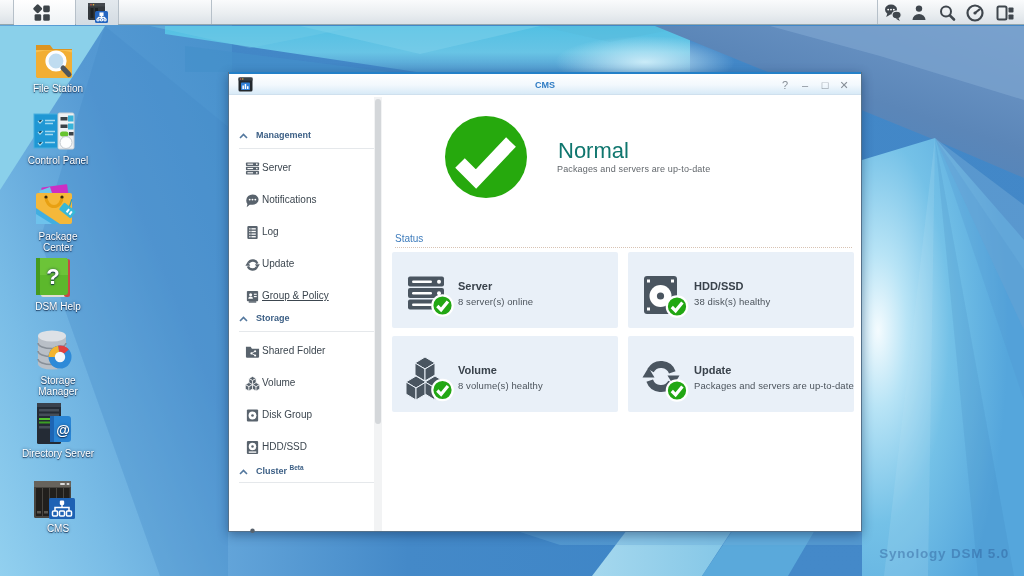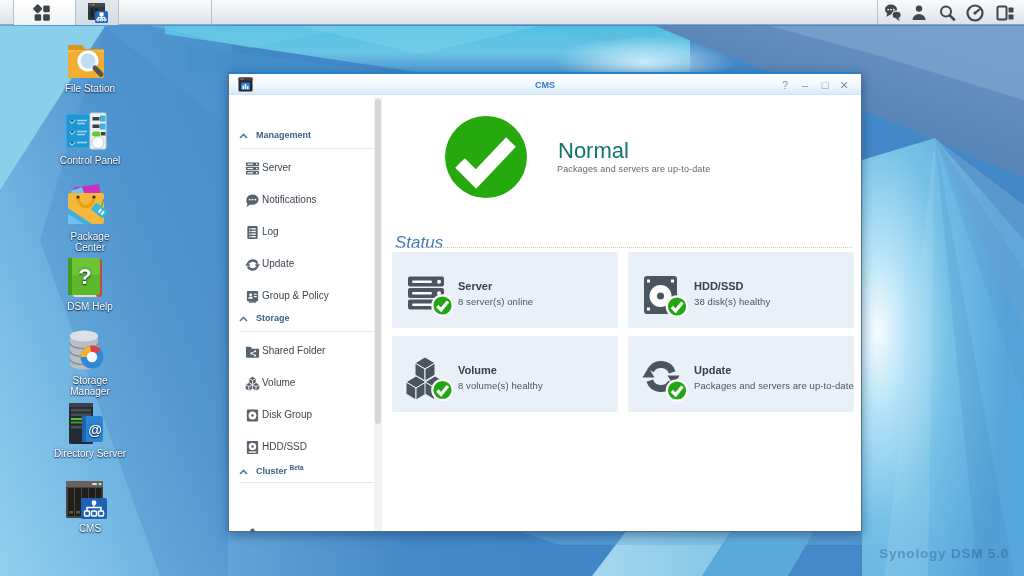--- a/index.html
+++ b/index.html
@@ -9,21 +9,21 @@
 
 #taskbar { position:absolute; left:0; top:0; width:1024px; height:25px;
   background:linear-gradient(#fafbfc, #e9edf0 60%, #dbe1e7);
   border-bottom:1px solid #93a7ae; }
 .tsep { position:absolute; top:0; width:1px; height:24px; background:#b6c0c9; }
 #menu-ico { position:absolute; left:33px; top:4px; width:18px; height:18px; }
 #cms-task { position:absolute; left:86px; top:2px; width:22px; height:22px; }
 
 .tright { position:absolute; top:4px; width:18px; height:18px; }
 
-.dicon { position:absolute; width:84px; text-align:center; color:#fff; font-size:10px; line-height:11px; text-shadow:0 1px 1px rgba(10,35,70,.85), 0 0 3px rgba(10,35,70,.6);margin-left:32px; }
+.dicon { position:absolute; width:84px; text-align:center; color:#fff; font-size:10px; line-height:11px; text-shadow:0 1px 1px rgba(10,35,70,.85), 0 0 3px rgba(10,35,70,.6); }
 .dicon svg { display:block; margin:0 auto 3px; transform:translateX(-4px); }
 
 #win { position:absolute; left:228px; top:72px; width:634px; height:460px;
   background:#fff; border:1px solid #55718a; border-top:none;
   box-shadow:0 3px 10px rgba(10,40,80,.45); }
 #titlebar { position:relative; height:23px; background:linear-gradient(#ffffff,#f2f8fd 55%,#d8eaf7);
   border-top:2px solid #2380c8; border-bottom:1px solid #cfe0ee; }
 #titlebar .ttl { position:absolute; left:0; right:0; top:6px; text-align:center; font-size:9px; font-weight:bold; color:#2f7cc4; }
 #wicon { position:absolute; left:9px; top:3px; }
 .wbtn { position:absolute; top:4px; width:16px; height:16px; color:#868e97; font-size:11px; text-align:center; line-height:15px; }
@@ -41,21 +41,21 @@
 .shead .rule { position:absolute; left:0px; right:-6px; top:18px; border-top:1px solid #e5e8eb; }
 
 .item { position:absolute; left:8px; width:136px; height:28px; font-size:10px; color:#3c464f; line-height:28px; }
 .item span { margin-left:25px; }
 .beta { font-size:6.5px; vertical-align:super; font-weight:bold; color:#3c5f85; }
 
 #content { position:absolute; left:153px; top:25px; right:0; bottom:0; background:#fff; }
 #bigcheck { position:absolute; left:62px; top:18px; }
 #normal { position:absolute; left:176px; top:41px; font-size:22px; color:#0f766e; }
 #normalsub { position:absolute; left:175px; top:67px; font-size:9px; color:#62676c; letter-spacing:0.15px; }
-#status { position:absolute; left:13px; top:136px; font-size:17px; color:#3e7cbc;font-style:italic; }
+#status { position:absolute; left:13px; top:136px; font-size:10px; color:#3e7cbc; }
 #statline { position:absolute; left:13px; right:9px; top:150px; border-top:1px dotted #d8c3b4; }
 .card { position:absolute; width:226px; height:76px; background:#e9f0f8; border-radius:2px; }
 .card .ci { position:absolute; left:14px; top:21px; width:52px; height:48px; }
 .card .ct { position:absolute; left:66px; top:28px; font-size:11px; font-weight:bold; color:#39424b; }
 .card .cs { position:absolute; left:66px; top:44px; font-size:9.5px; color:#4c545c; white-space:nowrap; letter-spacing:0.1px; }
 
 #wm { position:absolute; right:15px; top:546px; font-size:13.5px; font-weight:bold; color:rgba(40,85,145,.42); letter-spacing:0.8px; }
 </style>
 </head>
 <body>
@@ -383,21 +383,21 @@
         <svg width="16" height="16" viewBox="0 0 16 16">
           <g stroke="#59636d" stroke-width="2.6" fill="none">
             <path d="M3.7 6.2 A5.3 5.3 0 0 1 13.2 7.1"></path>
             <path d="M12.6 10.8 A5.3 5.3 0 0 1 3.1 10"></path>
           </g>
           <polygon points="10.6,7.7 15.8,7.7 13.2,12" fill="#59636d"></polygon>
           <polygon points="5.6,9.4 0.4,9.4 3,5" fill="#59636d"></polygon>
         </svg>
         <span>Update</span>
       </div>
-      <div class="item" style="top:185px;">
+      <div class="item" style="top:185px;text-decoration:underline;">
         <svg width="16" height="16" viewBox="0 0 16 16">
           <rect x="2" y="2" width="12" height="11" rx="1" fill="#59636d"></rect>
           <rect x="4" y="13" width="8" height="1.6" fill="#59636d"></rect>
           <circle cx="6" cy="6" r="1.6" fill="#fff"></circle>
           <path d="M3.5 10.5 a2.5 2.5 0 0 1 5 0 z" fill="#fff"></path>
           <rect x="9.5" y="5" width="3" height="1.2" fill="#fff"></rect>
           <rect x="9.5" y="7.5" width="3" height="1.2" fill="#fff"></rect>
         </svg>
         <span>Group &amp; Policy</span>
       </div>

